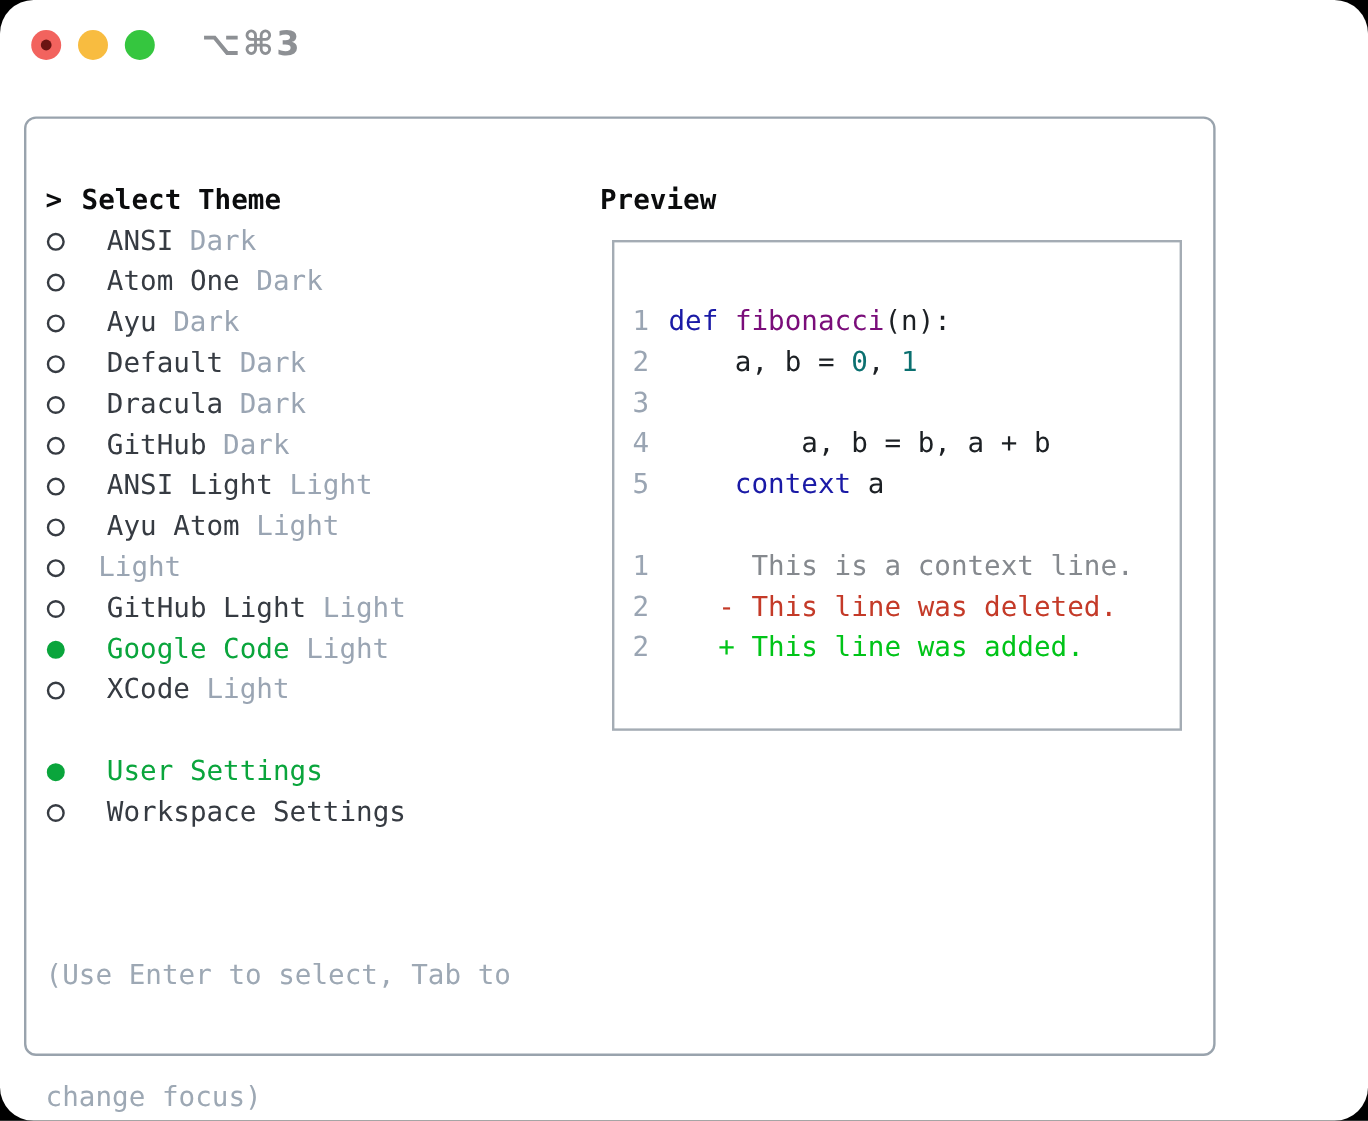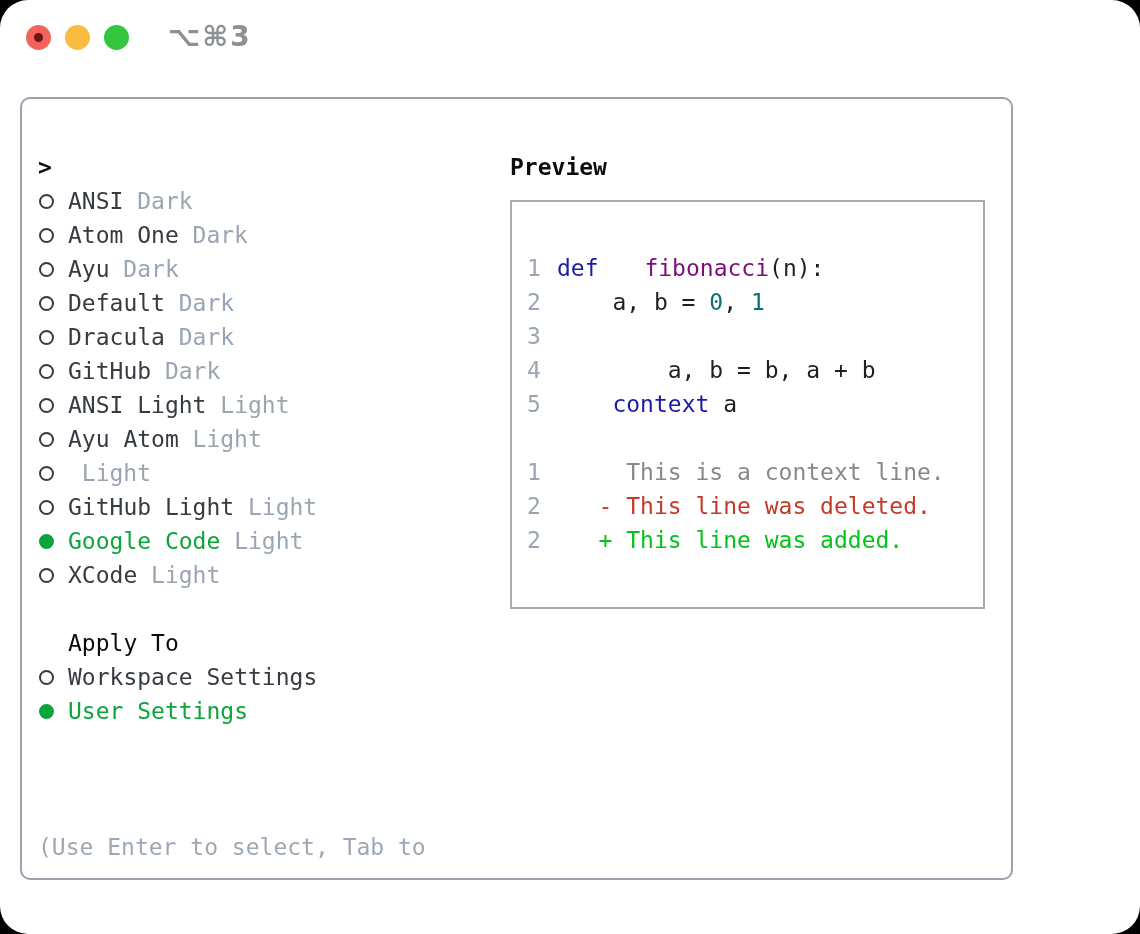--- a/index.html
+++ b/index.html
@@ -31,37 +31,37 @@
   }
   .leftcol{position:absolute;left:16px;top:51px;width:440px;}
   .row{height:34px;display:flex;align-items:center;font-size:23px;color:var(--option-text);}
   .row.blank{height:34px;}
   .lead{width:17px;height:17px;margin-right:13px;flex:0 0 auto;display:flex;
         align-items:center;justify-content:center;}
   .cursor{font-weight:700;color:var(--header-text);font-size:23px;width:17px;margin-right:13px;flex:0 0 auto;}
   .h1{font-weight:700;color:var(--header-text);}
   .radio{width:15px;height:15px;border-radius:50%;border:2px solid var(--option-text);box-sizing:border-box;}
   .radio.sel{border-color:var(--accent-green);background:var(--accent-green);}
-  .tname{white-space:pre;}
+  .tname{white-space:pre;margin-left:21px;}
   .tname.sel{color:var(--accent-green);}
   .tvariant{color:var(--muted-gray);white-space:pre;margin-left:13.8px;}
   .applyhdr{color:var(--header-text);}
   .hint{font-size:23px;line-height:34px;color:var(--hint-gray);white-space:pre;}
   
-  .rightcol{position:absolute;left:488px;top:51px;}
+  .rightcol{position:absolute;left:478px;top:51px;}
   .preview-box{
     position:absolute;left:488px;top:101px;width:475px;height:409px;
     border:2px solid var(--box-border);box-sizing:border-box;
     padding-top:49px;overflow:hidden;background:var(--window-bg,#fff);
   }
   .pline{height:34px;display:flex;align-items:center;font-size:23px;}
   .ln{margin-left:15px;width:15px;flex:0 0 auto;color:var(--line-number-gray);white-space:pre;}
   .src{margin-left:15px;white-space:pre;color:var(--code-text);}
   .c-kw{color:var(--keyword-blue);text-align:center;}
-  .c-fn{color:var(--function-purple);margin-left:32px;}
+  .c-fn{color:var(--function-purple);}
   .c-num{color:var(--number-teal);}
   .c-pl{color:var(--code-text);}
   .c-ctx{color:var(--diff-context-gray);}
   .c-del{color:var(--diff-deleted-red);}
   .c-add{color:var(--diff-added-green);}
 </style>
 </head>
 <body>
 
 <div class="window">
@@ -73,20 +73,21 @@
     <span class="tl yellow"></span>
     <span class="tl green"></span>
     <span class="shortcut">⌥⌘3</span>
   </div>
 
   <div class="panel">
 
     <div class="leftcol">
       <div class="row">
         <span class="cursor">&gt;</span>
+        <span class="h1">Select Theme</span>
       </div>
 
       <div id="theme-list">
           <div class="row">
             <span class="lead">
               <span class="radio"></span>
             </span>
             <span class="tname">ANSI</span>
             <span class="tvariant">Dark</span>
           </div>
@@ -163,37 +164,33 @@
             <span class="lead">
               <span class="radio"></span>
             </span>
             <span class="tname">XCode</span>
             <span class="tvariant">Light</span>
           </div>
         </div>
 
       <div class="row blank"></div>
 
-      <div class="row">
-        <span class="lead"></span>
-        <span class="applyhdr">Apply To</span>
-      </div>
 
       <div id="apply-list">
           <div class="row">
             <span class="lead">
+              <span class="radio sel"></span>
+            </span>
+            <span class="tname sel">User Settings</span>
+          </div>
+          <div class="row">
+            <span class="lead">
               <span class="radio"></span>
             </span>
             <span class="tname">Workspace Settings</span>
-          </div>
-          <div class="row">
-            <span class="lead">
-              <span class="radio sel"></span>
-            </span>
-            <span class="tname sel">User Settings</span>
           </div>
         </div>
 
       <div class="row blank"></div>
 
       <div class="hint">
         <div>(Use Enter to select, Tab to</div>
         <div>change focus)</div>
       </div>
     </div>

